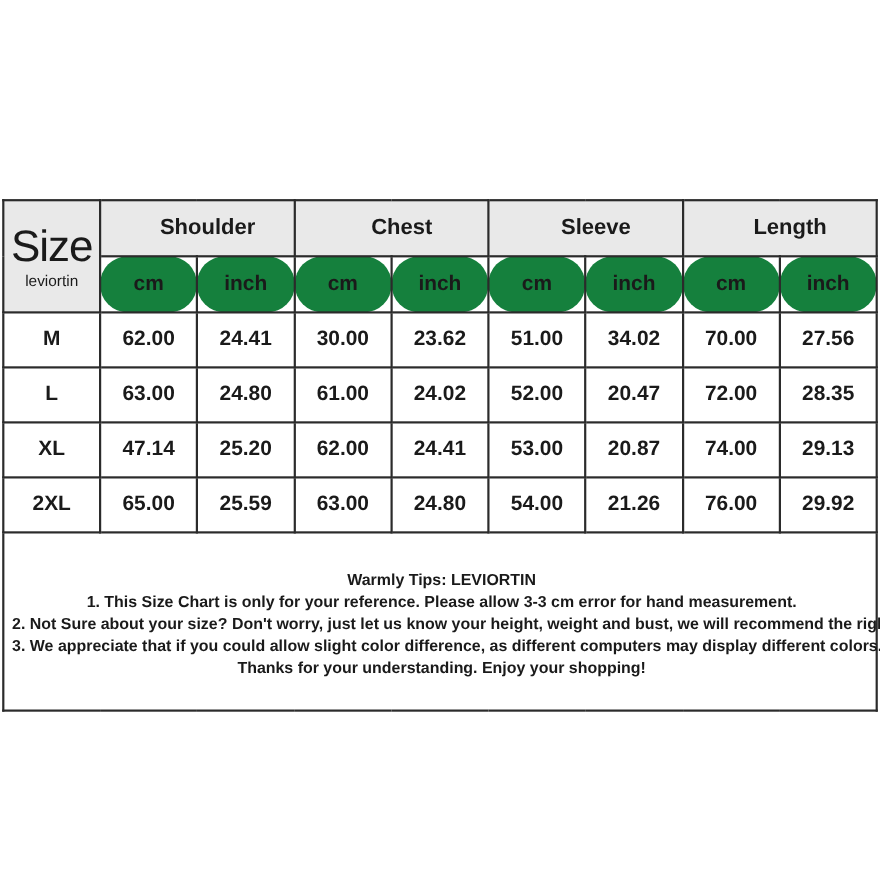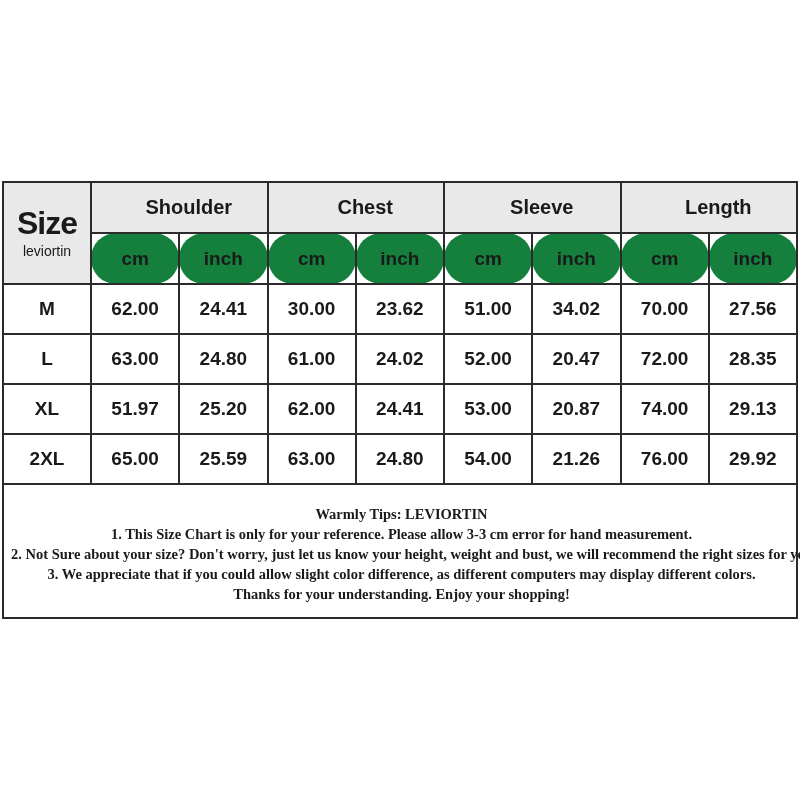--- a/index.html
+++ b/index.html
@@ -29,22 +29,22 @@
     font-weight: bold;
   }
   
   th.corner-cell {
     background: #e9e9e9;
     height: 102px;
     line-height: 1.05;
   }
   .corner-title {
     display: block;
-    font-size: 32px;
-    font-weight: bold;
+    font-size: 40px;
+    font-weight: normal;
     letter-spacing: -1px;
   }
   .corner-brand {
     display: block;
     font-size: 14px;
     font-weight: normal;
     margin-top: 3px;
   }
   th.group-cell {
     background: #e9e9e9;
@@ -61,25 +61,24 @@
   
   td.size-cell,
   td.value-cell {
     background: #ffffff;
     height: 50px;
     font-size: 19px;
   }
   
   td.notes-cell {
     background: #ffffff;
-    height: 134px;
+    height: 162px;
     text-align: left;
     vertical-align: top;
     padding: 13px 4px 8px 7px;
-    font-family: Liberation Serif, serif;
   }
   .note-line {
     display: block;
     font-size: 14.5px;
     font-weight: bold;
     line-height: 20px;
     white-space: nowrap;
   }
 </style>
 </head>
@@ -138,21 +137,21 @@
         <td class="value-cell">24.80</td>
         <td class="value-cell">61.00</td>
         <td class="value-cell">24.02</td>
         <td class="value-cell">52.00</td>
         <td class="value-cell">20.47</td>
         <td class="value-cell">72.00</td>
         <td class="value-cell">28.35</td>
       </tr>
       <tr>
         <td class="size-cell">XL</td>
-        <td class="value-cell">51.97</td>
+        <td class="value-cell">47.14</td>
         <td class="value-cell">25.20</td>
         <td class="value-cell">62.00</td>
         <td class="value-cell">24.41</td>
         <td class="value-cell">53.00</td>
         <td class="value-cell">20.87</td>
         <td class="value-cell">74.00</td>
         <td class="value-cell">29.13</td>
       </tr>
       <tr>
         <td class="size-cell">2XL</td>

